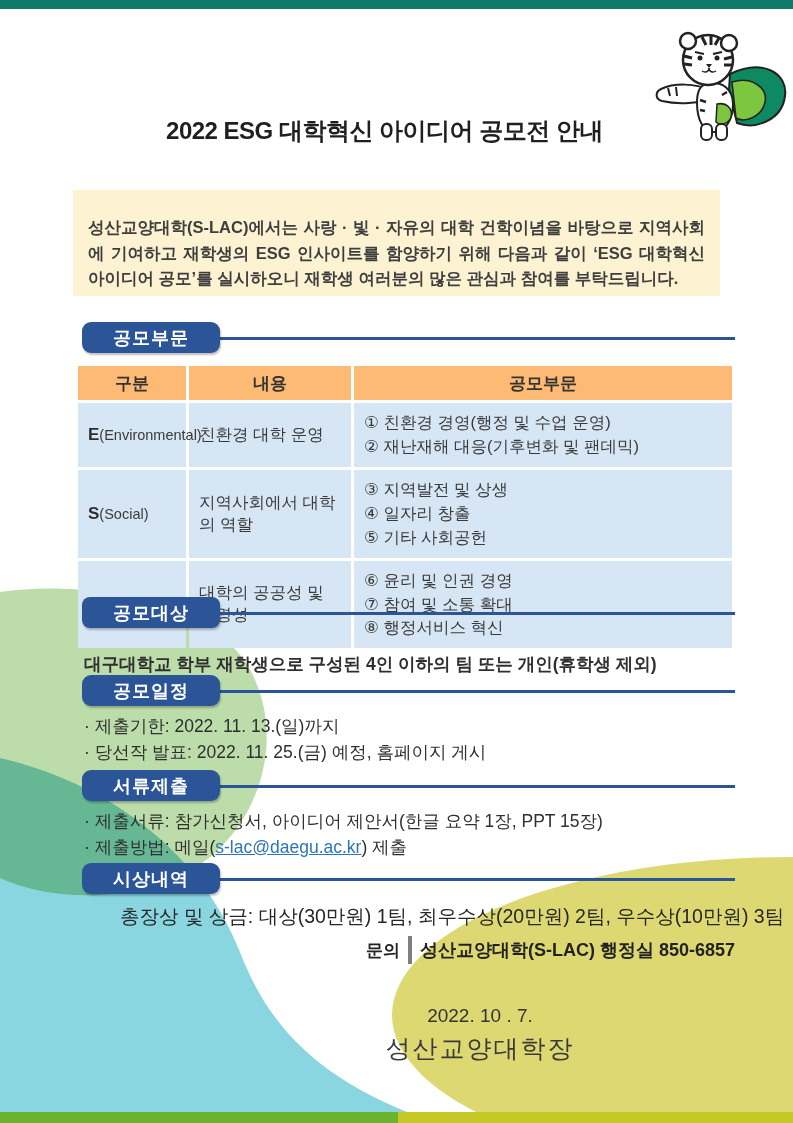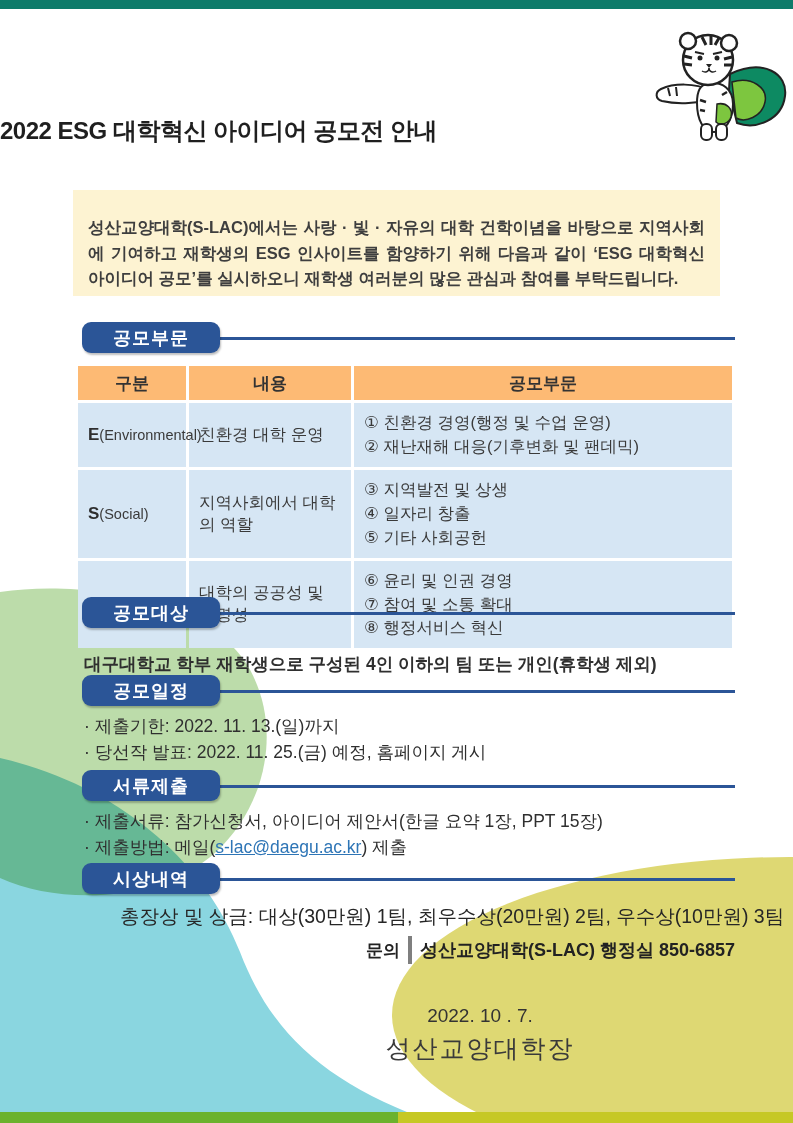--- a/index.html
+++ b/index.html
@@ -9,21 +9,21 @@
   }
   .bg-svg{position:absolute;left:0;top:0;z-index:0;}
   .top-bar{position:absolute;left:0;top:0;width:793px;height:9px;background:#0E7B6A;z-index:3;}
   .bar-green{position:absolute;left:0;bottom:0;width:398px;height:11px;background:#6BB22D;z-index:3;}
   .bar-olive{position:absolute;left:398px;bottom:0;width:395px;height:11px;background:#C6C825;z-index:3;}
   .content{position:absolute;left:0;top:0;width:793px;height:1123px;z-index:1;}
 
   .mascot{position:absolute;left:650px;top:30px;width:142px;height:114px;}
 
   .page-title{
-    position:absolute;left:0;top:115px;width:769px;
+    position:absolute;left:0;top:115px;width:769px;text-align:center;
     font-size:24px;font-weight:bold;color:#1f1f1f;letter-spacing:-0.5px;
   }
 
   .intro-box{
     position:absolute;left:73px;top:190px;width:647px;height:106px;box-sizing:border-box;
     background:#FDF3D2;padding:25px 15px;font-size:16.5px;font-weight:bold;color:#3e3e3e;
     line-height:1.55;text-align:justify;overflow:hidden;
   }
 
   .pill{
@@ -153,21 +153,21 @@
       <td>
         <div class="cell-line">⑥ 윤리 및 인권 경영</div>
         <div class="cell-line">⑦ 참여 및 소통 확대</div>
         <div class="cell-line">⑧ 행정서비스 혁신</div>
       </td>
     </tr>
   </tbody>
     </table>
 
   <div class="rule" style="top:612px;"></div>
-  <div class="pill" style="top:597px;">공모대상</div>
+  <div class="pill" style="top:597px;border-radius:8px;">공모대상</div>
   <div class="body-text" style="top:652px;font-weight:bold;">대구대학교 학부 재학생으로 구성된 4인 이하의 팀 또는 개인(휴학생 제외)</div>
 
   <div class="rule" style="top:690px;"></div>
   <div class="pill" style="top:675px;">공모일정</div>
   <div class="body-text" style="top:713px;">
     <div class="bullet-line">· 제출기한: 2022. 11. 13.(일)까지</div>
     <div class="bullet-line">· 당선작 발표: 2022. 11. 25.(금) 예정, 홈페이지 게시</div>
   </div>
 
   <div class="rule" style="top:785px;"></div>

